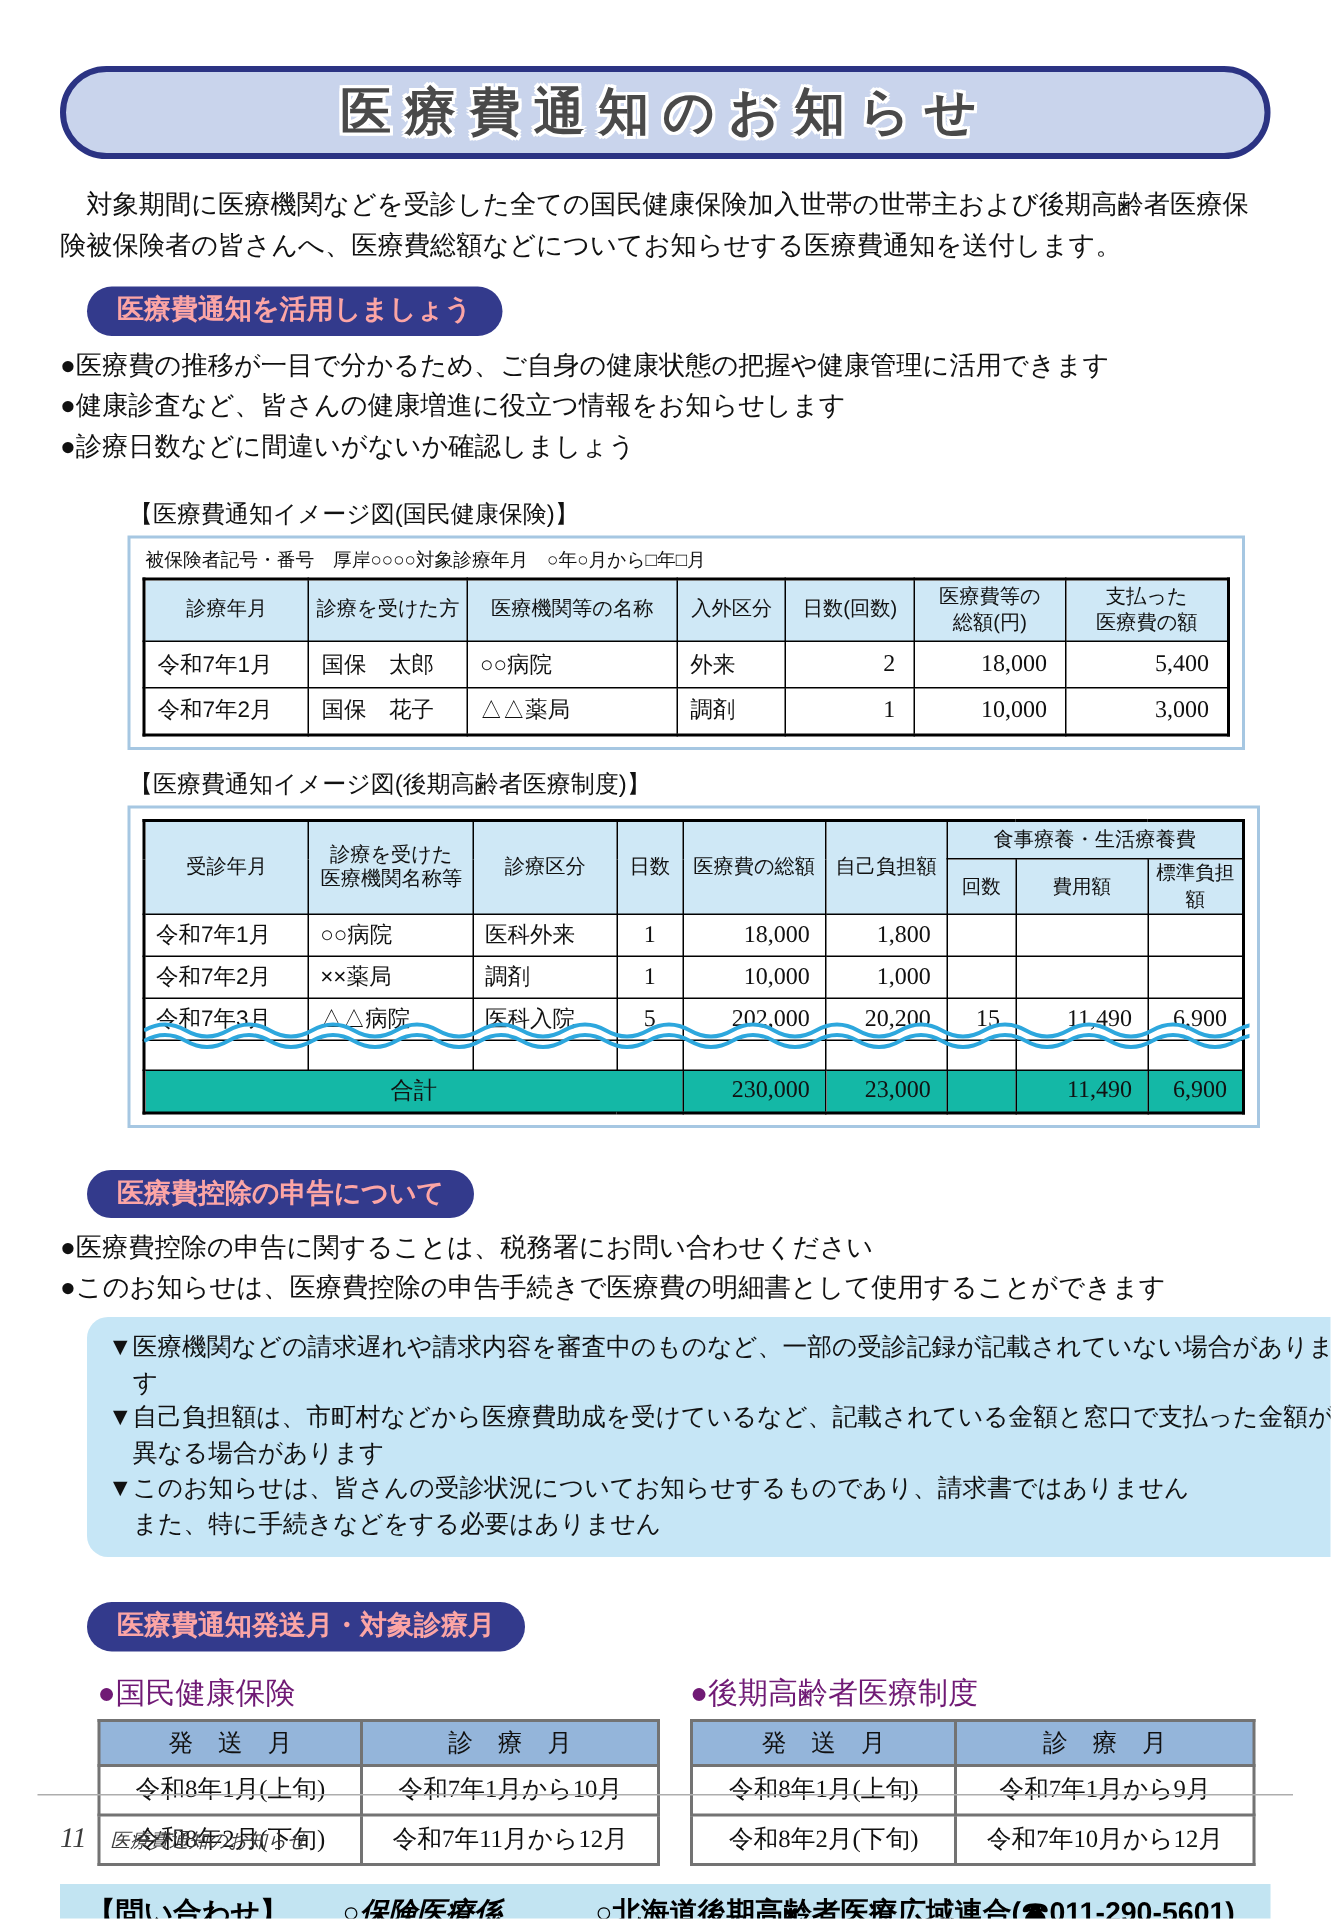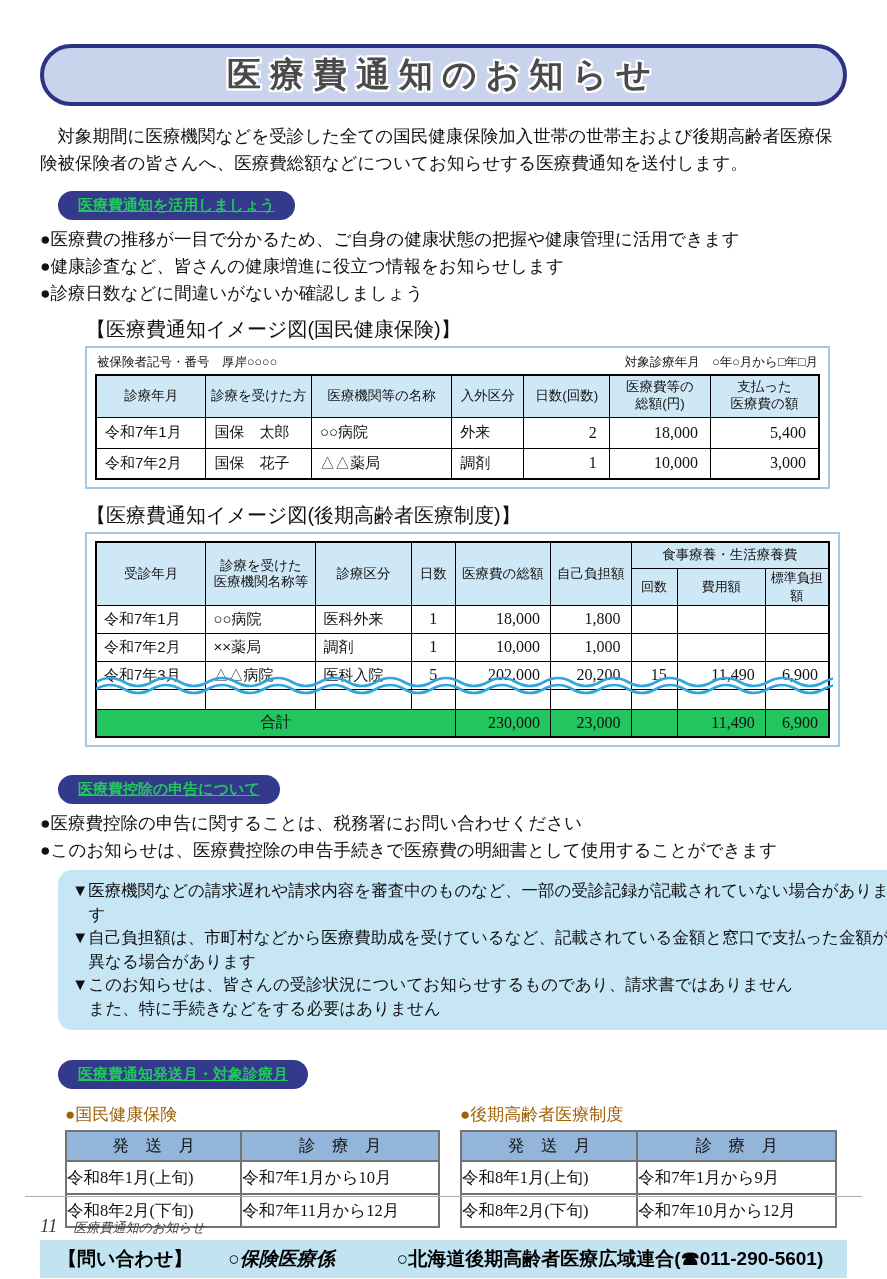--- a/index.html
+++ b/index.html
@@ -27,43 +27,43 @@
   }
 
   
   .intro {
     margin-top:17px; width:802px;
     font-size:17.5px; line-height:27px; text-indent:1em; color:#111;
   }
 
   
   .pill {
-    display:inline-block; background:#333a8c; color:#22c55e;
-    font-size:15px; font-weight:bold;
+    display:inline-block; background:#333a8c; color:#fca5a5;
+    font-size:18px; font-weight:bold;
     padding:5px 20px 6px 20px; border-radius:17px;
-    margin:14px 0 6px 18px; line-height:1.2;text-decoration:underline;
+    margin:14px 0 6px 18px; line-height:1.2;
   }
 
   
   .bullets { font-size:17.5px; line-height:27px; color:#111; }
   .bullet-item { padding-left:1em; text-indent:-1em; }
 
   
-  .caption { font-size:20px; margin:9px 0 3px 46px; color:#111; }
+  .caption { font-size:16px; margin:22px 0 3px 46px; color:#111; }
 
   
   .frame {
     background:#fff; border:2px solid #a6c7e2;
     margin-left:45px; padding:4px 8px 7px 8px;
   }
   .frame1 { width:745px; }
   .frame2 { width:755px; position:relative; padding-top:7px; }
 
   .info-row {
-    display:flex; justify-content:space-between;
+    display:flex; justify-content:flex-start;
     font-size:12.5px; padding:2px 2px 3px 2px; color:#111;
   }
 
   table.doc { border-collapse:collapse; width:100%; table-layout:fixed; }
   table.doc th, table.doc td {
     border:1px solid #000; font-weight:normal; color:#111;
     overflow:hidden;
   }
   table.doc th { background:#cfe8f6; text-align:center; vertical-align:middle; }
   table.doc { border:2px solid #000; }
@@ -75,49 +75,49 @@
   .t1 td.num { text-align:right; padding-right:12px; font-family:"Liberation Serif", serif; font-size:16px; }
 
   
   .t2 thead tr.h1 th { height:26px; font-size:13.5px; line-height:1.2; }
   .t2 thead tr.h2 th { height:22px; font-size:13px; }
   .t2 th.two { line-height:1.25; }
   .t2 td { font-size:15px; height:28px; padding:0 7px; }
   .t2 td.num { text-align:right; padding-right:10px; font-family:"Liberation Serif", serif; font-size:16px; }
   .t2 td.ctr { text-align:center; font-family:"Liberation Serif", serif; font-size:16px; }
   .t2 tr.wave-row td { height:20px; padding:0; }
-  .t2 tr.total-row td { background:#22c55e; height:28px; }
+  .t2 tr.total-row td { background:#14b8a6; height:28px; }
   .t2 td.total-label { text-align:center; font-size:15.5px; }
   .wave-overlay {
     position:absolute; left:9px; top:141px; width:737px; height:22px;
     pointer-events:none;
   }
 
   
   .note-box {
     background:#c6e6f6; border-radius:14px;
     margin:6px 0 0 18px; width:859px;
     padding:9px 14px 10px 14px;
     font-size:16.5px; line-height:23.5px; color:#111;
   }
   .note-item { padding-left:1em; text-indent:-1em; }
   .note-cont { padding-left:1em; }
 
   
   .sched-wrap { display:flex; gap:20px; margin:8px 0 0 25px; }
   .sched-col1 { width:375px; }
   .sched-col2 { width:377px; }
-  .sched-label { font-size:17px; margin-bottom:4px; color:#a16207; }
+  .sched-label { font-size:20px; margin-bottom:4px; color:#701a75; }
   table.sched { border-collapse:collapse; width:100%; table-layout:fixed; border:2px solid #000; }
   table.sched th, table.sched td { border:2px solid #737373; color:#111;font-family:Liberation Serif, serif; }
   table.sched th {
     background:#94b5da; font-size:16.5px; font-weight:normal;
     height:30px; text-align:center;
   }
-  table.sched td { font-size:16.5px; height:33px; }
+  table.sched td { font-size:16.5px; height:33px; text-align:center; }
 
   
   .contact-bar {
     margin-top:12px; width:807px; height:38px; background:#c2e4f2;
     display:flex; align-items:center; padding:0 18px;
     font-size:19px; font-weight:bold; color:#000;
   }
   .contact-bar .c1 { margin-right:36px; }
   .contact-bar .c2 { margin-right:62px;font-style:italic; }
 

